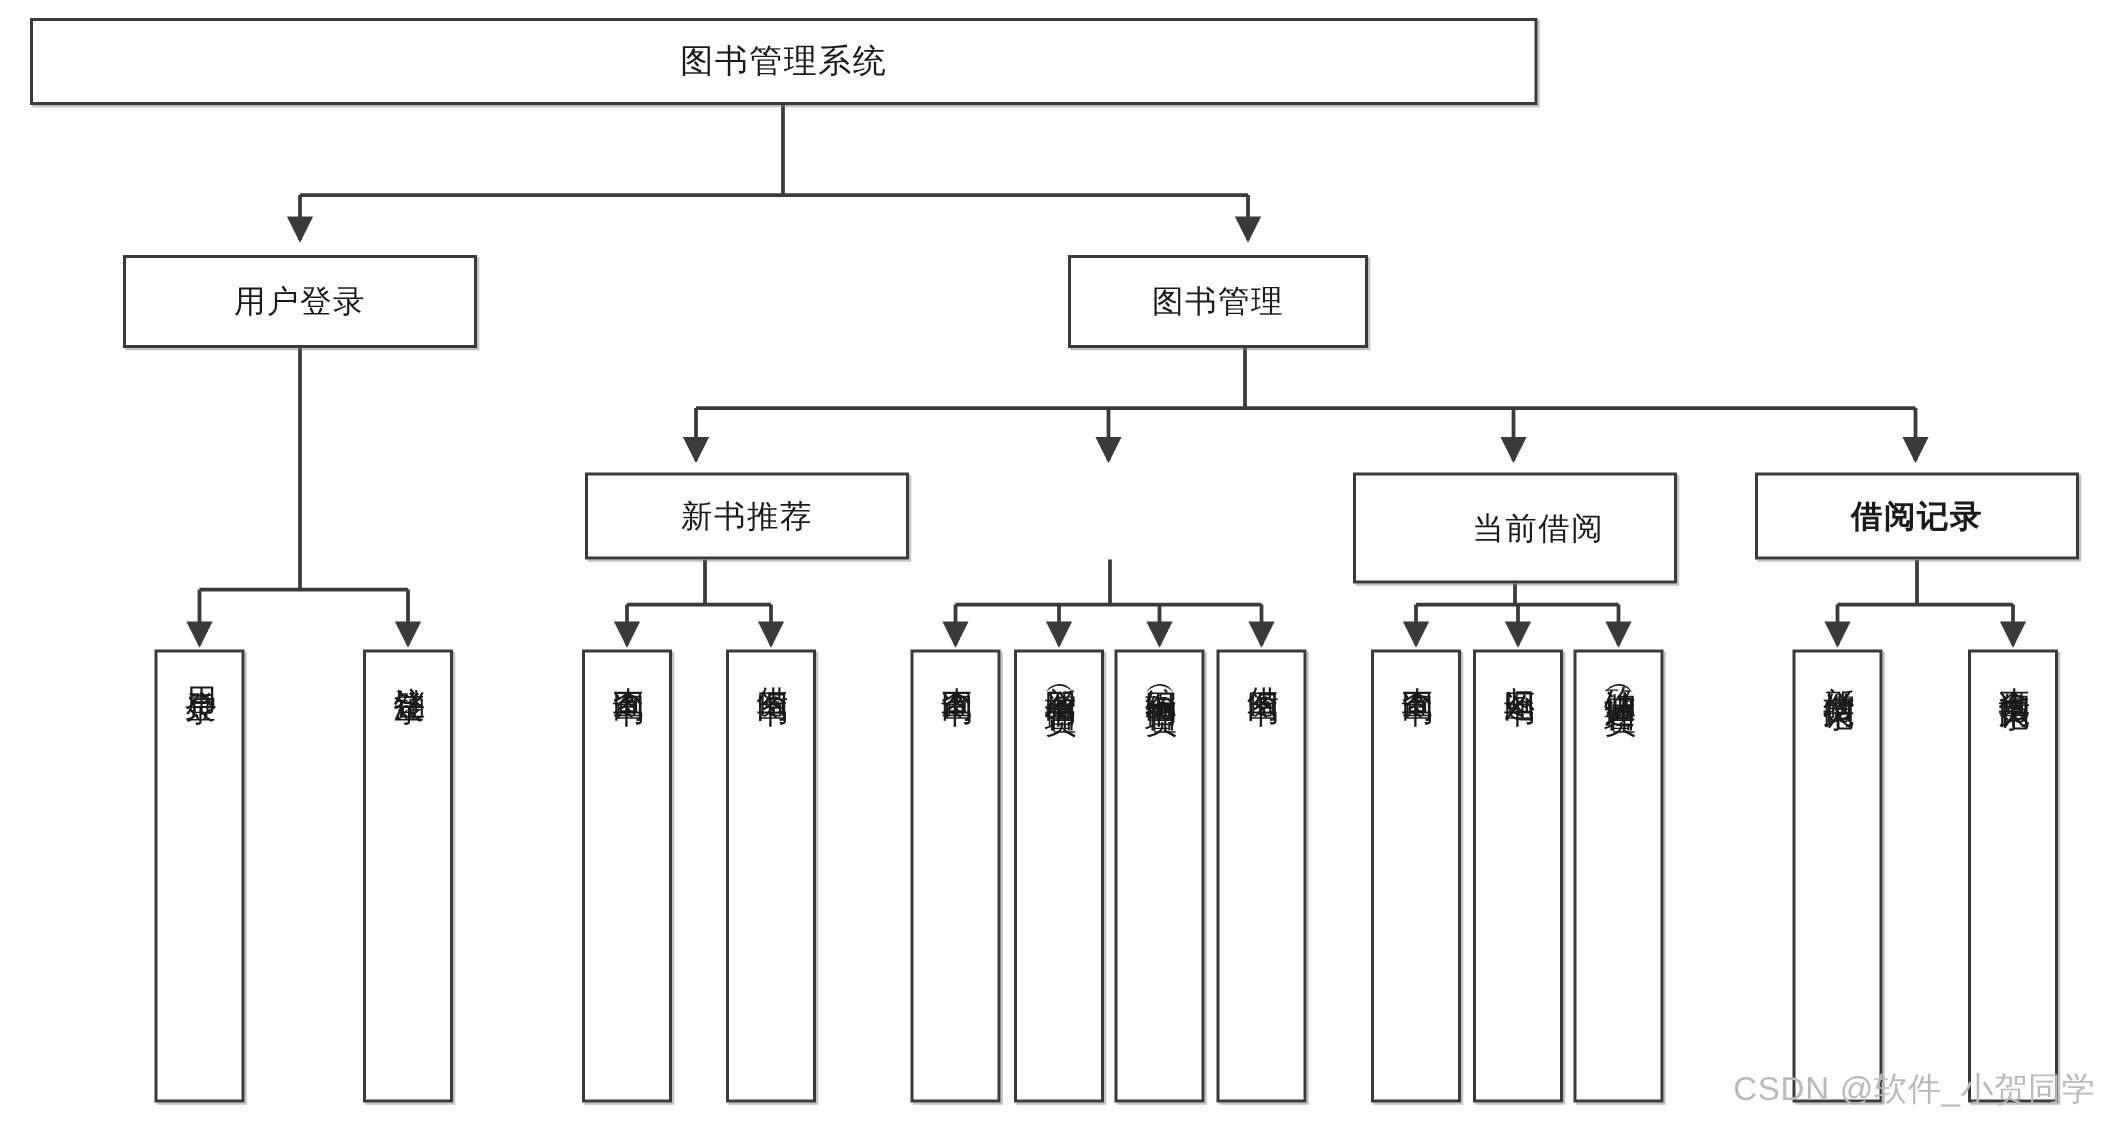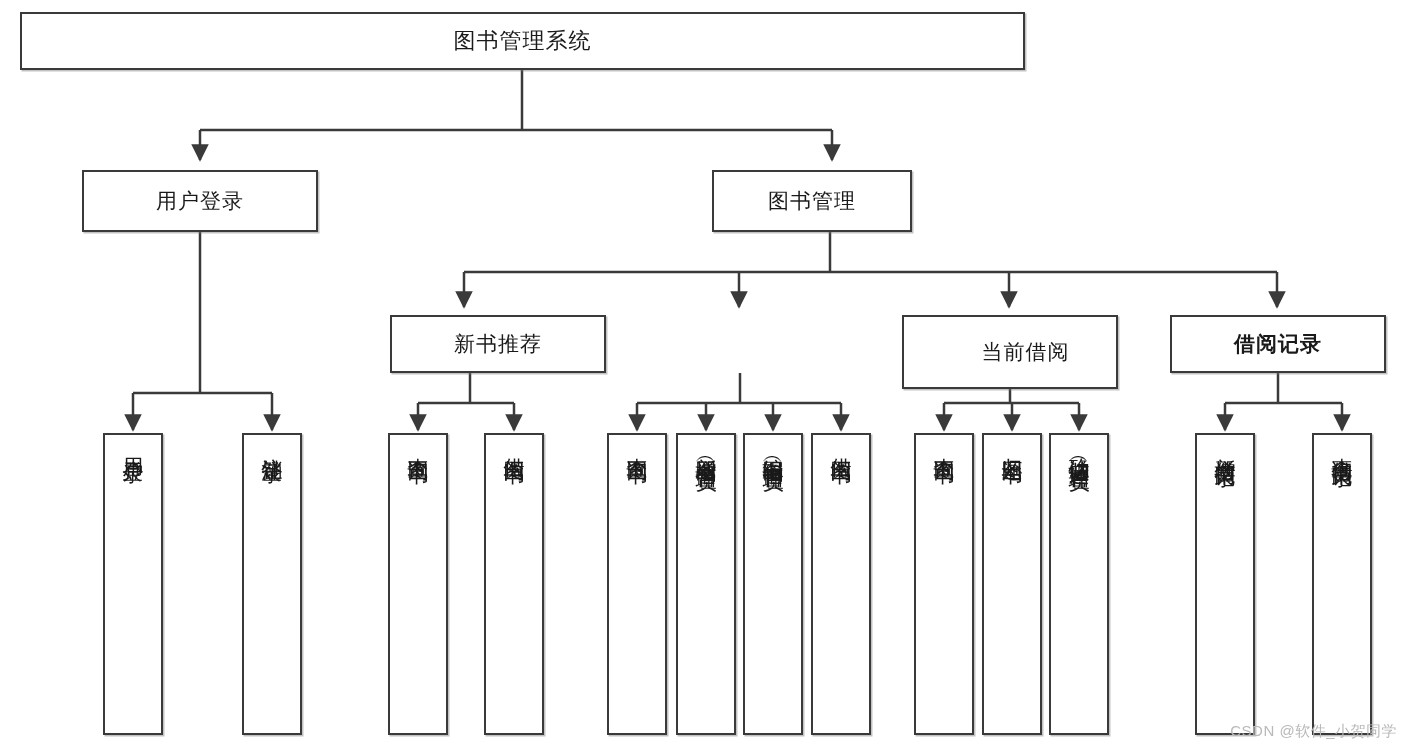--- a/index.html
+++ b/index.html
@@ -53,21 +53,21 @@
     writing-mode: vertical-rl;
     text-orientation: upright;
     letter-spacing: 2px;
     line-height: 1.05;
     white-space: nowrap;
   }
   .watermark {
     position: absolute;
     right: 8px;
     bottom: 6px;
-    font-size: 15px;
+    font-size: 22px;
     color: #b9b9b9;
     letter-spacing: 0.5px;
     z-index: 5;
     white-space: nowrap;
   }
 </style>
 </head>
 <body>
 
 <div id="canvas">

